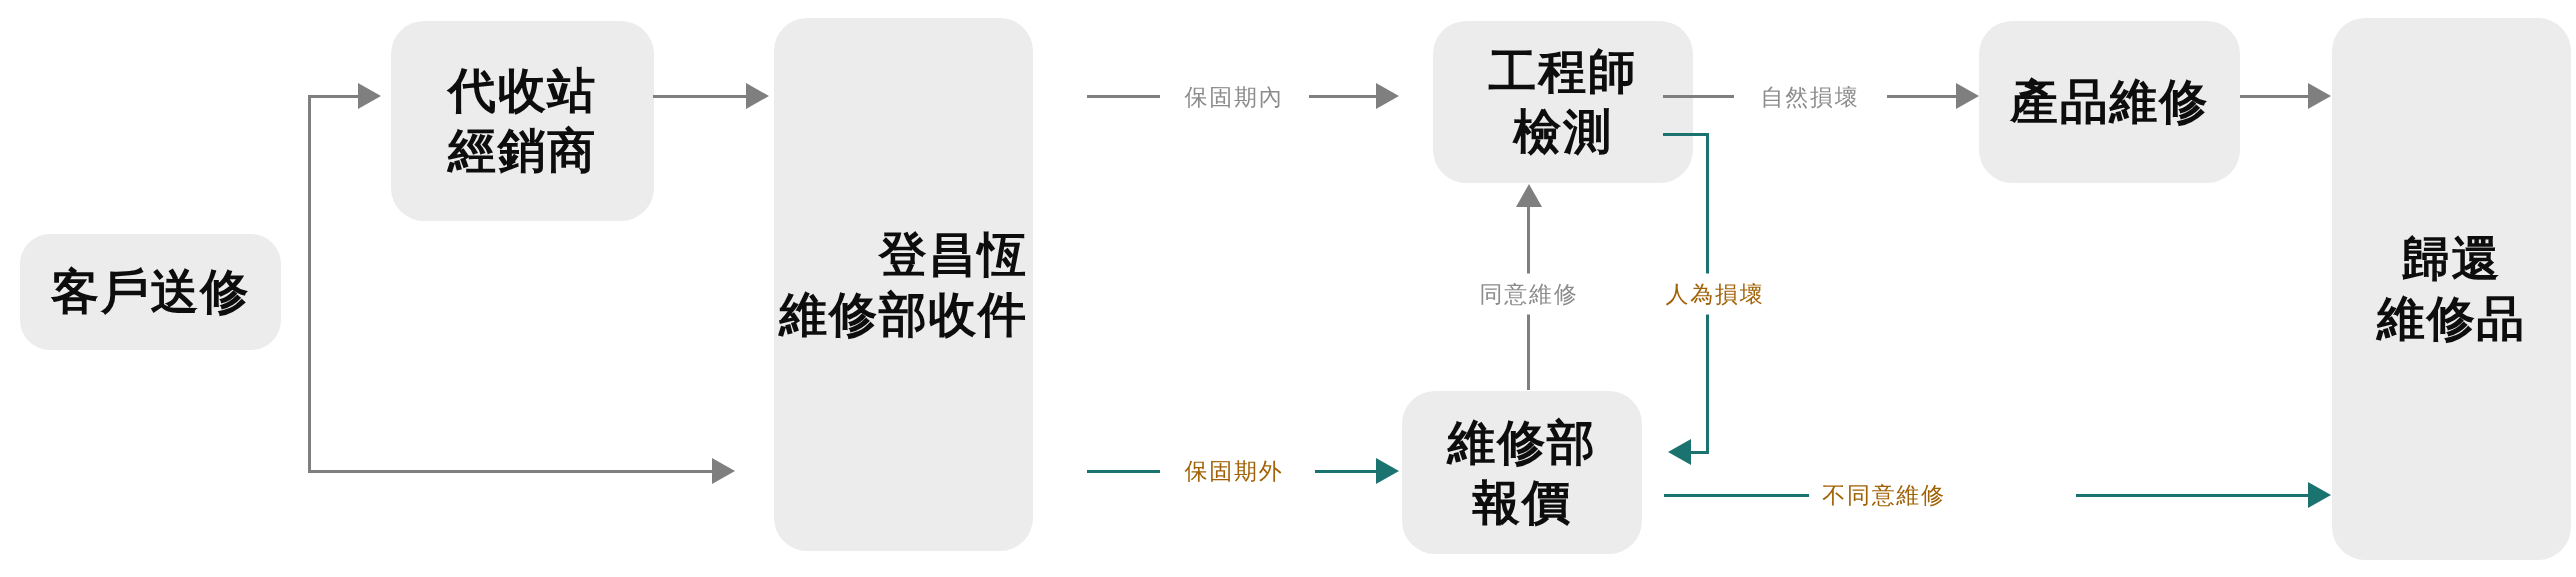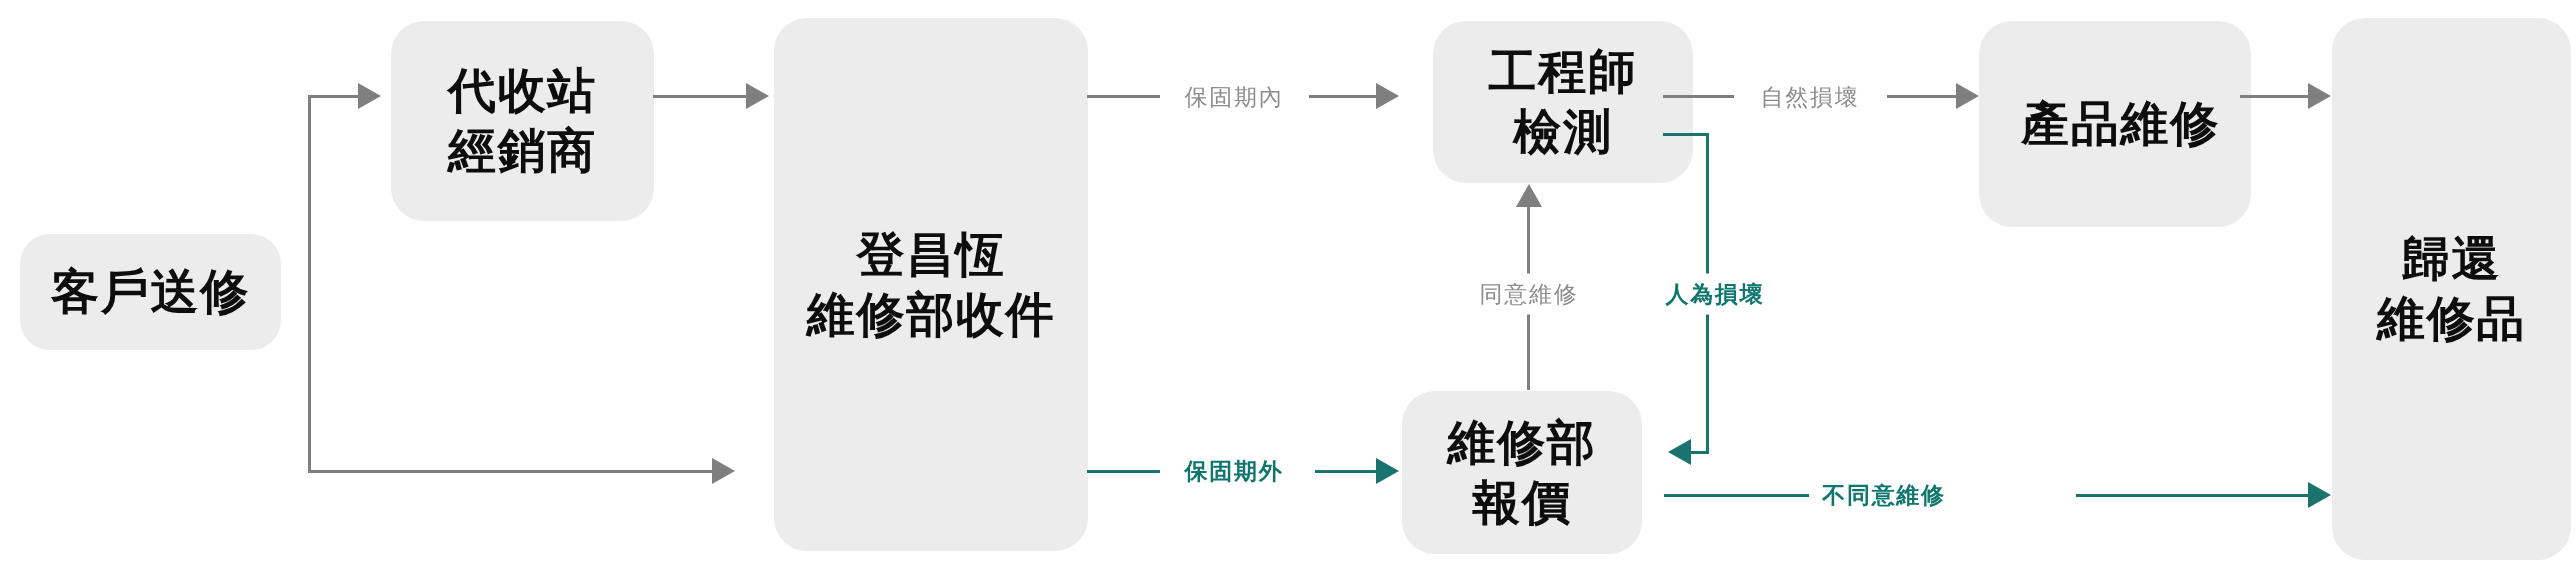--- a/index.html
+++ b/index.html
@@ -38,47 +38,47 @@
   .edge-label{
     position:absolute;
     transform:translate(-50%,-50%);
     background:#ffffff;
     white-space:nowrap;
     font-size:23px;
     padding:5px 13.2px;
     letter-spacing:1.7px;
   }
   .lbl-gray{color:#8c8c8c;font-weight:500;}
-  .lbl-teal{color:#0f766e;font-weight:700;}
+  .lbl-teal{color:#a16207;font-weight:400;}
 </style>
 </head>
 <body>
 
 <div id="canvas">
 
   <div class="box" style="left:20px;top:234px;width:261px;height:116px;border-radius:30px;">
     <span class="box-label">客戶送修</span>
   </div>
 
   <div class="box" style="left:391px;top:20.6px;width:263px;height:200px;">
     <span class="box-label">代收站
 經銷商</span>
   </div>
 
-  <div class="box" style="left:774px;top:18px;width:314px;height:533px;">
+  <div class="box" style="left:774px;top:18px;width:259px;height:533px;text-align:right;">
     <span class="box-label">登昌恆
 維修部收件</span>
   </div>
 
   <div class="box" style="left:1403px;top:20.6px;width:260px;height:162px;margin-left:30px;">
     <span class="box-label">工程師
 檢測</span>
   </div>
 
-  <div class="box" style="left:1979px;top:20.6px;width:261px;height:206px;padding-left:11px;">
+  <div class="box" style="left:1979px;top:20.6px;width:261px;height:162px;">
     <span class="box-label">產品維修</span>
   </div>
 
   <div class="box" style="left:1402px;top:391px;width:240px;height:163px;">
     <span class="box-label">維修部
 報價</span>
   </div>
 
   <div class="box" style="left:2332px;top:18px;width:239px;height:542px;">
     <span class="box-label">歸還

